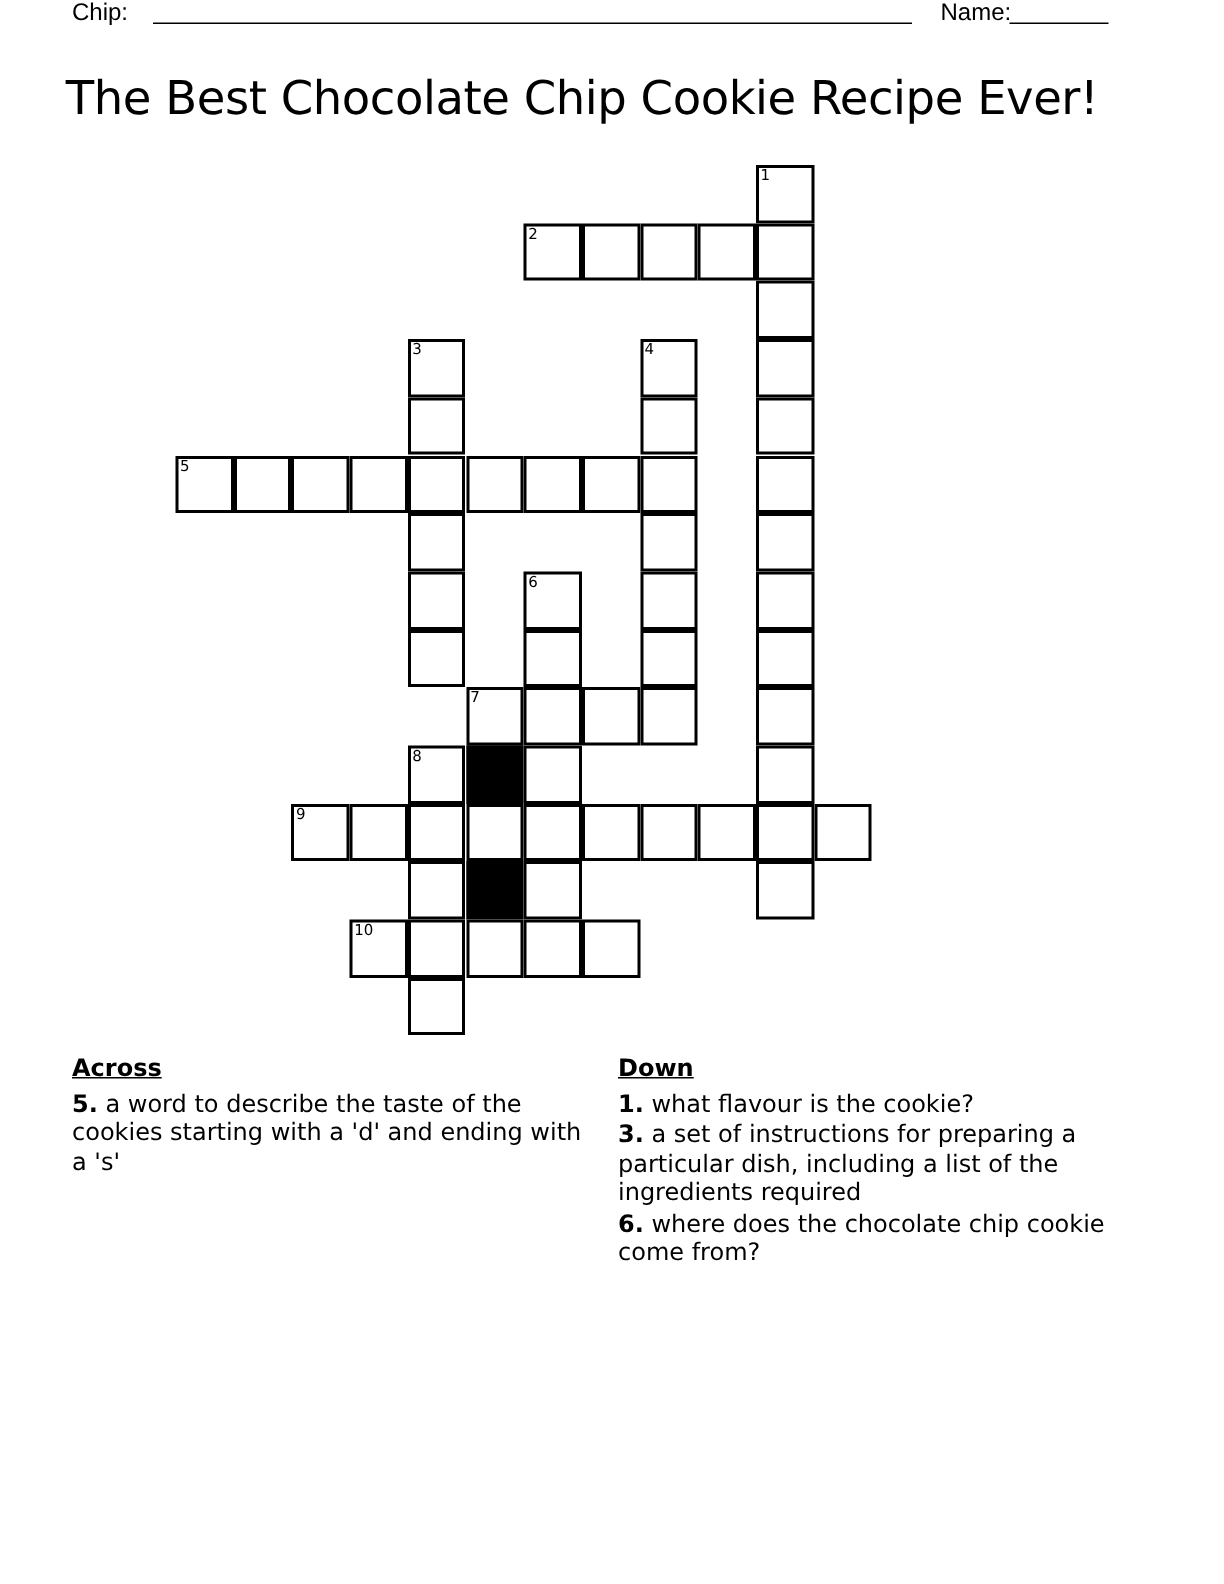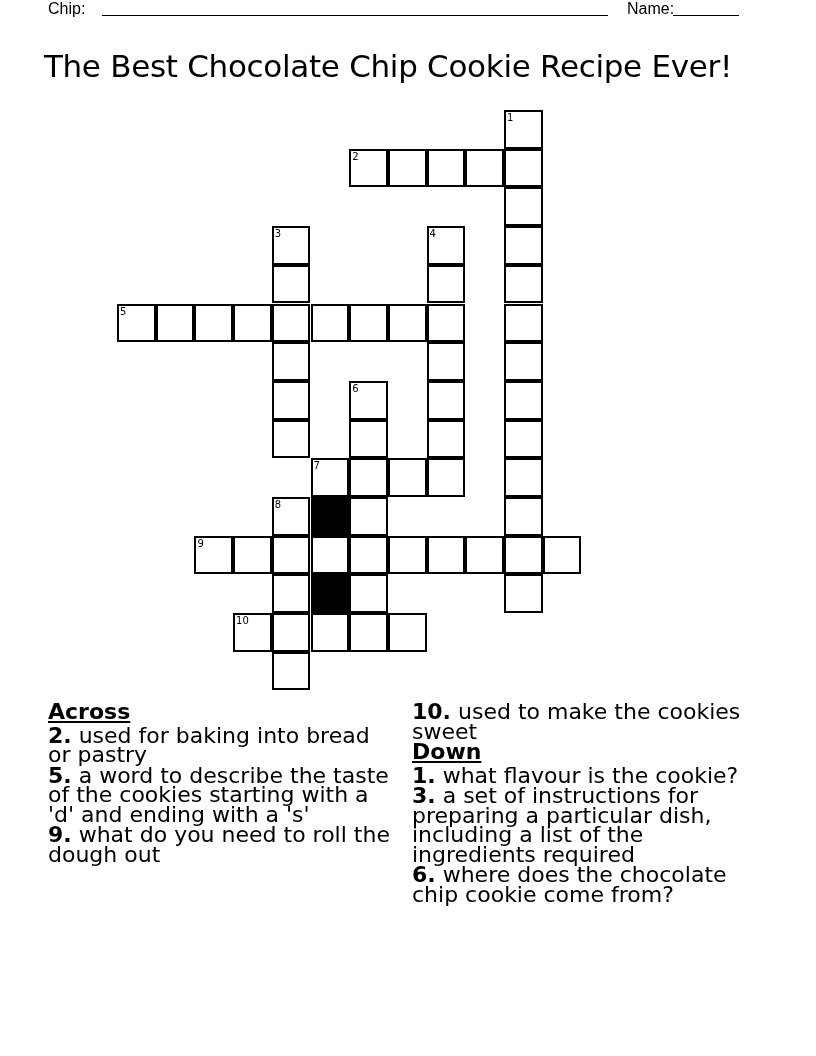--- a/index.html
+++ b/index.html
@@ -24,21 +24,21 @@
   .cell.black { background: #000; }
   .cell input {
     width: 100%; height: 100%; border: none; background: transparent; box-sizing: border-box;
     text-align: center; font-family: "DejaVu Sans", sans-serif; font-size: 20px; padding: 0; outline: none;
   }
   .cell .num {
     position: absolute; left: 1px; top: 0px; font-family: "DejaVu Sans", sans-serif; font-size: 10px; line-height: 12px;
     pointer-events: none;
   }
   .clues {
-    position: absolute; top: 702px; font-family: "DejaVu Sans", sans-serif; font-size: 22px; line-height: 19.5px;
+    position: absolute; top: 702px; font-family: "DejaVu Sans", sans-serif; font-size: 16px; line-height: 19.5px;
   }
   .clues.left { left: 48px; width: 350px; }
   .clues.right { left: 412px; width: 360px; }
   .clues .heading { font-weight: bold; text-decoration: underline; display: block; margin-bottom: 4px; }
   .clues .clue { margin-bottom: 1px; }
   .clues .clue .cnum { font-weight: bold; }
 </style>
 </head>
 <body>
 
@@ -112,24 +112,21 @@
     <div class="cell" style="left: 233.1px; top: 613.1px;"><span class="num">10</span><input maxlength="1" style=""></div>
     <div class="cell" style="left: 271.8px; top: 613.1px;"><input maxlength="1" style=""></div>
     <div class="cell" style="left: 310.5px; top: 613.1px;"><input maxlength="1" style=""></div>
     <div class="cell" style="left: 349.2px; top: 613.1px;"><input maxlength="1" style=""></div>
     <div class="cell" style="left: 387.9px; top: 613.1px;"><input maxlength="1" style=""></div>
     <div class="cell" style="left: 271.8px; top: 651.8px;"><input maxlength="1" style=""></div>
   </div>
 
 <div class="clues left">
   <span class="heading">Across</span>
-  <div class="clue"><span class="cnum">2.</span> <span>used for baking into bread or pastry</span></div>
   <div class="clue"><span class="cnum">5.</span> <span>a word to describe the taste of the cookies starting with a 'd' and ending with a 's'</span></div>
-  <div class="clue"><span class="cnum">9.</span> <span>what do you need to roll the dough out</span></div>
 </div>
 
 <div class="clues right">
-  <div class="clue"><span class="cnum">10.</span> <span>used to make the cookies sweet</span></div>
   <span class="heading">Down</span>
   <div class="clue"><span class="cnum">1.</span> <span>what flavour is the cookie?</span></div>
   <div class="clue"><span class="cnum">3.</span> <span>a set of instructions for preparing a particular dish, including a list of the ingredients required</span></div>
   <div class="clue"><span class="cnum">6.</span> <span>where does the chocolate chip cookie come from?</span></div>
 </div>
 
 </body></html>

